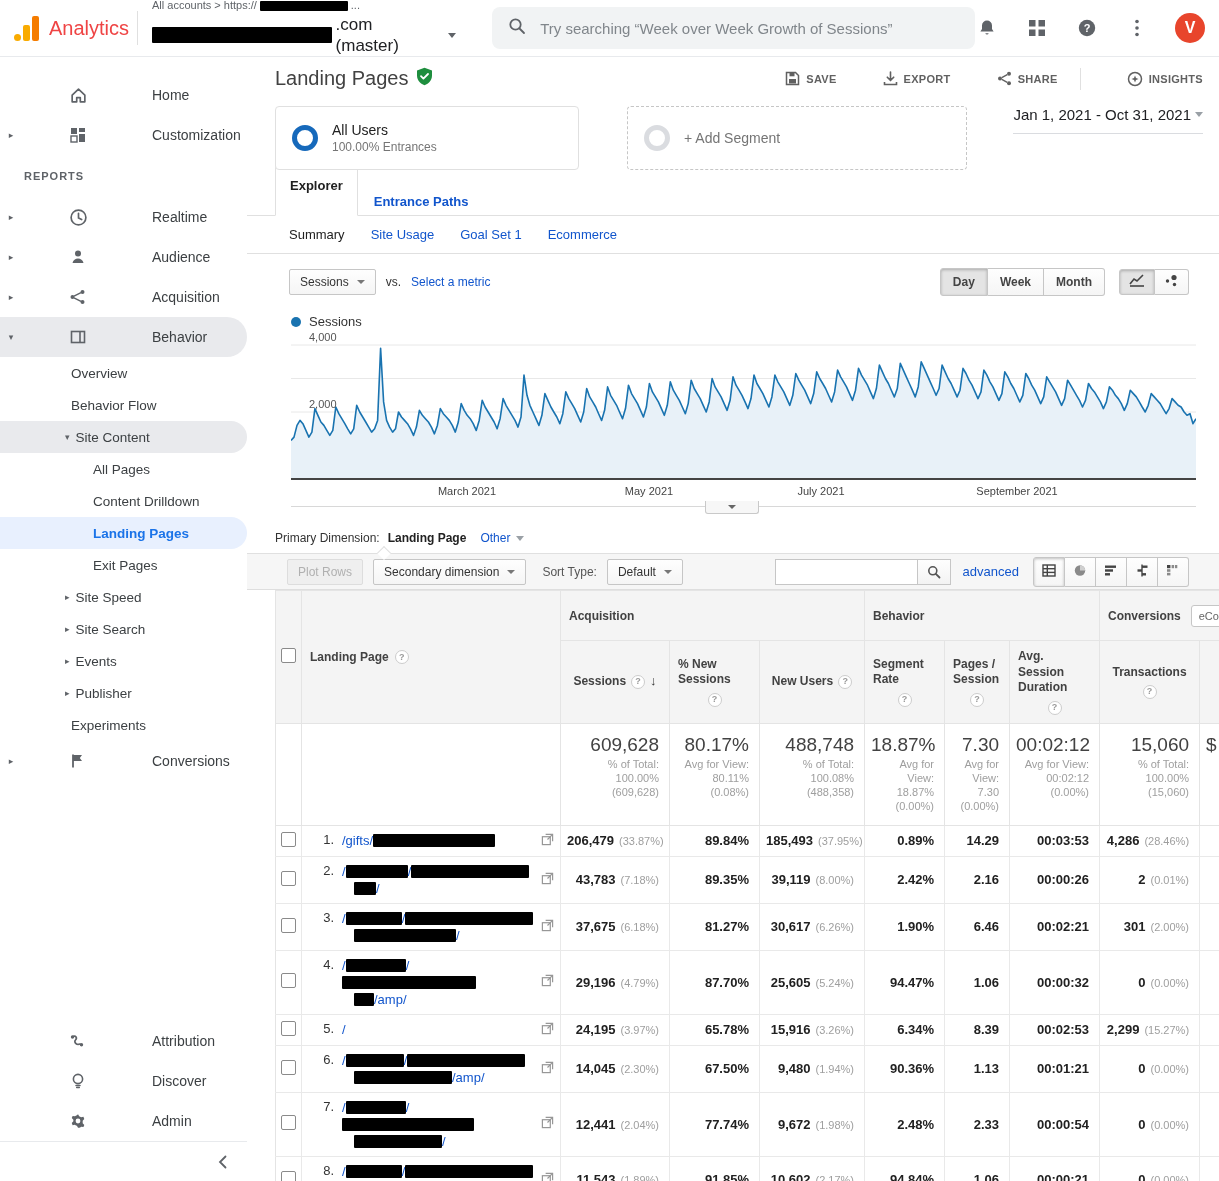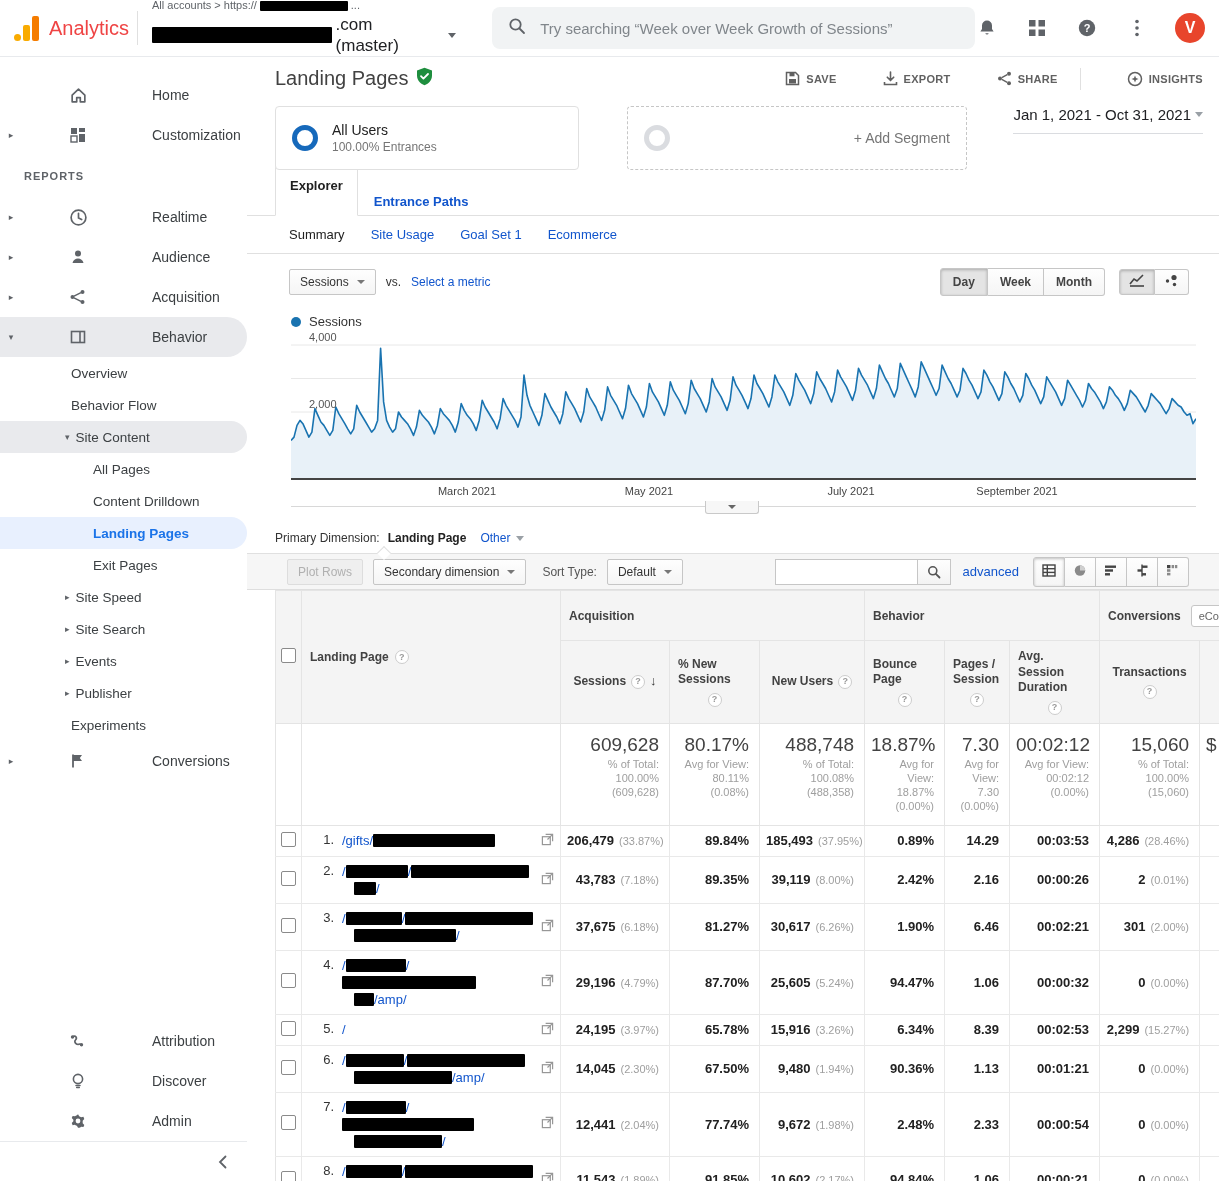--- a/index.html
+++ b/index.html
@@ -57,21 +57,21 @@
   .action { display: flex; align-items: center; gap: 6px; cursor: pointer; letter-spacing: .3px; margin-left: 24px; }
   .action-divider { width: 1px; height: 22px; background: #e0e0e0; }
 
   
   .segment-row { display: flex; align-items: flex-start; padding: 6px 16px 10px 28px; position: relative; }
   .seg-card { width: 304px; height: 64px; border: 1px solid #e0e0e0; border-radius: 4px; background: #fff; display: flex; align-items: center; padding: 0 16px; gap: 14px; cursor: pointer; }
   .seg-ring { width: 26px; height: 26px; border-radius: 50%; border: 5px solid #1669bb; flex: none; }
   .seg-ring.grey { border-color: #dadce0; }
   .seg-title { font-size: 14px; color: #212121; }
   .seg-sub { font-size: 12px; color: #757575; margin-top: 2px; }
-  .seg-add { margin-left: 48px; width: 340px; height: 64px; border: 1px dashed #c6c6c6; border-radius: 4px; display: flex; align-items: center; padding: 0 16px; gap: 14px; color: #757575; font-size: 14px; cursor: pointer; justify-content: space-between; }
+  .seg-add { margin-left: 48px; width: 340px; height: 64px; border: 1px dashed #c6c6c6; border-radius: 4px; display: flex; align-items: center; padding: 0 16px; gap: 14px; color: #757575; font-size: 14px; cursor: pointer; }
   .date-range { margin-left: auto; font-size: 15px; color: #202124; display: flex; align-items: center; padding-bottom: 10px; border-bottom: 1px solid #dadce0; cursor: pointer; }
 
   
   .tab-row { padding: 6px 0 0 28px; border-bottom: 1px solid #e0e0e0; display: flex; align-items: flex-end; height: 36px; }
   .tab-active { background: #fff; border: 1px solid #e0e0e0; border-bottom: 1px solid #fff; margin-bottom: -1px; padding: 22px 14px; font-size: 13px; font-weight: bold; color: #212121; border-radius: 2px 2px 0 0; cursor: default; }
   .tab-link { padding: 6px 16px; font-size: 13px; font-weight: bold; color: #1155cc; cursor: pointer; }
   .subtab-row { padding: 11px 0 11px 42px; border-bottom: 1px solid #e0e0e0; display: flex; gap: 26px; font-size: 13px; }
   .subtab-active { color: #212121; cursor: default; }
   .subtab-link { color: #1155cc; cursor: pointer; }
 
@@ -500,21 +500,21 @@
             <path d="M0.0,107.5 L3.0,104.1 L6.0,92.4 L9.0,87.4 L11.9,90.7 L14.9,97.4 L17.9,104.1 L20.9,99.1 L23.9,75.6 L26.9,82.3 L29.9,89.0 L32.9,92.4 L35.8,97.4 L38.8,102.4 L41.8,97.4 L44.8,74.0 L47.8,80.7 L50.8,85.7 L53.8,90.7 L56.7,95.8 L59.7,100.8 L62.7,95.8 L65.7,72.3 L68.7,79.0 L71.7,84.0 L74.7,89.0 L77.7,94.1 L80.6,99.1 L83.6,95.8 L86.6,87.4 L89.6,15.3 L92.6,68.9 L95.6,87.4 L98.6,94.1 L101.6,99.1 L104.5,95.8 L107.5,79.0 L110.5,84.0 L113.5,87.4 L116.5,90.7 L119.5,95.8 L122.5,102.4 L125.4,94.1 L128.4,77.3 L131.4,82.3 L134.4,85.7 L137.4,89.0 L140.4,94.1 L143.4,100.8 L146.4,92.4 L149.3,75.6 L152.3,80.7 L155.3,84.0 L158.3,87.4 L161.3,92.4 L164.3,99.1 L167.3,89.0 L170.2,70.6 L173.2,77.3 L176.2,82.3 L179.2,85.7 L182.2,90.7 L185.2,97.4 L188.2,87.4 L191.2,67.3 L194.1,74.0 L197.1,79.0 L200.1,84.0 L203.1,89.0 L206.1,95.8 L209.1,85.7 L212.1,65.6 L215.0,72.3 L218.0,77.3 L221.0,82.3 L224.0,87.4 L227.0,94.1 L230.0,84.0 L233.0,42.1 L236.0,62.3 L238.9,72.3 L241.9,79.0 L244.9,85.7 L247.9,92.4 L250.9,82.3 L253.9,60.6 L256.9,67.3 L259.9,74.0 L262.8,79.0 L265.8,84.0 L268.8,90.7 L271.8,80.7 L274.8,58.9 L277.8,65.6 L280.8,70.6 L283.7,75.6 L286.7,82.3 L289.7,89.0 L292.7,79.0 L295.7,55.5 L298.7,63.9 L301.7,68.9 L304.7,74.0 L307.6,80.7 L310.6,87.4 L313.6,77.3 L316.6,53.9 L319.6,62.3 L322.6,67.3 L325.6,72.3 L328.5,79.0 L331.5,85.7 L334.5,75.6 L337.5,52.2 L340.5,60.6 L343.5,65.6 L346.5,70.6 L349.5,77.3 L352.4,84.0 L355.4,74.0 L358.4,50.5 L361.4,58.9 L364.4,63.9 L367.4,68.9 L370.4,75.6 L373.3,82.3 L376.3,72.3 L379.3,48.8 L382.3,57.2 L385.3,62.3 L388.3,67.3 L391.3,74.0 L394.3,80.7 L397.2,70.6 L400.2,47.2 L403.2,55.5 L406.2,60.6 L409.2,65.6 L412.2,72.3 L415.2,79.0 L418.2,68.9 L421.1,45.5 L424.1,53.9 L427.1,58.9 L430.1,63.9 L433.1,70.6 L436.1,77.3 L439.1,67.3 L442.0,43.8 L445.0,52.2 L448.0,57.2 L451.0,62.3 L454.0,68.9 L457.0,75.6 L460.0,65.6 L463.0,42.1 L465.9,50.5 L468.9,55.5 L471.9,60.6 L474.9,67.3 L477.9,74.0 L480.9,63.9 L483.9,42.1 L486.8,48.8 L489.8,53.9 L492.8,58.9 L495.8,65.6 L498.8,72.3 L501.8,62.3 L504.8,40.5 L507.8,47.2 L510.7,52.2 L513.7,57.2 L516.7,63.9 L519.7,70.6 L522.7,60.6 L525.7,38.8 L528.7,45.5 L531.7,50.5 L534.6,55.5 L537.6,62.3 L540.6,68.9 L543.6,58.9 L546.6,37.1 L549.6,43.8 L552.6,48.8 L555.5,53.9 L558.5,60.6 L561.5,67.3 L564.5,57.2 L567.5,35.4 L570.5,42.1 L573.5,47.2 L576.5,52.2 L579.4,58.9 L582.4,65.6 L585.4,55.5 L588.4,32.1 L591.4,38.8 L594.4,45.5 L597.4,50.5 L600.3,57.2 L603.3,63.9 L606.3,55.5 L609.3,30.4 L612.3,37.1 L615.3,43.8 L618.3,50.5 L621.3,57.2 L624.2,63.9 L627.2,53.9 L630.2,28.8 L633.2,35.4 L636.2,42.1 L639.2,48.8 L642.2,55.5 L645.1,62.3 L648.1,55.5 L651.1,32.1 L654.1,38.8 L657.1,45.5 L660.1,50.5 L663.1,57.2 L666.1,63.9 L669.0,57.2 L672.0,35.4 L675.0,40.5 L678.0,47.2 L681.0,52.2 L684.0,58.9 L687.0,65.6 L690.0,58.9 L692.9,37.1 L695.9,42.1 L698.9,48.8 L701.9,53.9 L704.9,60.6 L707.9,67.3 L710.9,60.6 L713.8,38.8 L716.8,43.8 L719.8,50.5 L722.8,55.5 L725.8,62.3 L728.8,68.9 L731.8,62.3 L734.8,40.5 L737.7,45.5 L740.7,52.2 L743.7,57.2 L746.7,63.9 L749.7,70.6 L752.7,63.9 L755.7,43.8 L758.6,48.8 L761.6,53.9 L764.6,58.9 L767.6,65.6 L770.6,72.3 L773.6,65.6 L776.6,47.2 L779.6,52.2 L782.5,57.2 L785.5,62.3 L788.5,67.3 L791.5,74.0 L794.5,67.3 L797.5,50.5 L800.5,55.5 L803.4,58.9 L806.4,63.9 L809.4,68.9 L812.4,75.6 L815.4,68.9 L818.4,53.9 L821.4,57.2 L824.4,62.3 L827.3,65.6 L830.3,70.6 L833.3,77.3 L836.3,70.6 L839.3,57.2 L842.3,60.6 L845.3,63.9 L848.3,68.9 L851.2,74.0 L854.2,79.0 L857.2,72.3 L860.2,60.6 L863.2,63.9 L866.2,67.3 L869.2,70.6 L872.1,75.6 L875.1,80.7 L878.1,75.6 L881.1,65.6 L884.1,68.9 L887.1,72.3 L890.1,74.0 L893.1,79.0 L896.0,82.3 L899.0,80.7 L902.0,90.7 L905.0,85.7 L905,146 L0,146 Z" fill="#e8f1f8"></path>
             <path d="M0.0,107.5 L3.0,104.1 L6.0,92.4 L9.0,87.4 L11.9,90.7 L14.9,97.4 L17.9,104.1 L20.9,99.1 L23.9,75.6 L26.9,82.3 L29.9,89.0 L32.9,92.4 L35.8,97.4 L38.8,102.4 L41.8,97.4 L44.8,74.0 L47.8,80.7 L50.8,85.7 L53.8,90.7 L56.7,95.8 L59.7,100.8 L62.7,95.8 L65.7,72.3 L68.7,79.0 L71.7,84.0 L74.7,89.0 L77.7,94.1 L80.6,99.1 L83.6,95.8 L86.6,87.4 L89.6,15.3 L92.6,68.9 L95.6,87.4 L98.6,94.1 L101.6,99.1 L104.5,95.8 L107.5,79.0 L110.5,84.0 L113.5,87.4 L116.5,90.7 L119.5,95.8 L122.5,102.4 L125.4,94.1 L128.4,77.3 L131.4,82.3 L134.4,85.7 L137.4,89.0 L140.4,94.1 L143.4,100.8 L146.4,92.4 L149.3,75.6 L152.3,80.7 L155.3,84.0 L158.3,87.4 L161.3,92.4 L164.3,99.1 L167.3,89.0 L170.2,70.6 L173.2,77.3 L176.2,82.3 L179.2,85.7 L182.2,90.7 L185.2,97.4 L188.2,87.4 L191.2,67.3 L194.1,74.0 L197.1,79.0 L200.1,84.0 L203.1,89.0 L206.1,95.8 L209.1,85.7 L212.1,65.6 L215.0,72.3 L218.0,77.3 L221.0,82.3 L224.0,87.4 L227.0,94.1 L230.0,84.0 L233.0,42.1 L236.0,62.3 L238.9,72.3 L241.9,79.0 L244.9,85.7 L247.9,92.4 L250.9,82.3 L253.9,60.6 L256.9,67.3 L259.9,74.0 L262.8,79.0 L265.8,84.0 L268.8,90.7 L271.8,80.7 L274.8,58.9 L277.8,65.6 L280.8,70.6 L283.7,75.6 L286.7,82.3 L289.7,89.0 L292.7,79.0 L295.7,55.5 L298.7,63.9 L301.7,68.9 L304.7,74.0 L307.6,80.7 L310.6,87.4 L313.6,77.3 L316.6,53.9 L319.6,62.3 L322.6,67.3 L325.6,72.3 L328.5,79.0 L331.5,85.7 L334.5,75.6 L337.5,52.2 L340.5,60.6 L343.5,65.6 L346.5,70.6 L349.5,77.3 L352.4,84.0 L355.4,74.0 L358.4,50.5 L361.4,58.9 L364.4,63.9 L367.4,68.9 L370.4,75.6 L373.3,82.3 L376.3,72.3 L379.3,48.8 L382.3,57.2 L385.3,62.3 L388.3,67.3 L391.3,74.0 L394.3,80.7 L397.2,70.6 L400.2,47.2 L403.2,55.5 L406.2,60.6 L409.2,65.6 L412.2,72.3 L415.2,79.0 L418.2,68.9 L421.1,45.5 L424.1,53.9 L427.1,58.9 L430.1,63.9 L433.1,70.6 L436.1,77.3 L439.1,67.3 L442.0,43.8 L445.0,52.2 L448.0,57.2 L451.0,62.3 L454.0,68.9 L457.0,75.6 L460.0,65.6 L463.0,42.1 L465.9,50.5 L468.9,55.5 L471.9,60.6 L474.9,67.3 L477.9,74.0 L480.9,63.9 L483.9,42.1 L486.8,48.8 L489.8,53.9 L492.8,58.9 L495.8,65.6 L498.8,72.3 L501.8,62.3 L504.8,40.5 L507.8,47.2 L510.7,52.2 L513.7,57.2 L516.7,63.9 L519.7,70.6 L522.7,60.6 L525.7,38.8 L528.7,45.5 L531.7,50.5 L534.6,55.5 L537.6,62.3 L540.6,68.9 L543.6,58.9 L546.6,37.1 L549.6,43.8 L552.6,48.8 L555.5,53.9 L558.5,60.6 L561.5,67.3 L564.5,57.2 L567.5,35.4 L570.5,42.1 L573.5,47.2 L576.5,52.2 L579.4,58.9 L582.4,65.6 L585.4,55.5 L588.4,32.1 L591.4,38.8 L594.4,45.5 L597.4,50.5 L600.3,57.2 L603.3,63.9 L606.3,55.5 L609.3,30.4 L612.3,37.1 L615.3,43.8 L618.3,50.5 L621.3,57.2 L624.2,63.9 L627.2,53.9 L630.2,28.8 L633.2,35.4 L636.2,42.1 L639.2,48.8 L642.2,55.5 L645.1,62.3 L648.1,55.5 L651.1,32.1 L654.1,38.8 L657.1,45.5 L660.1,50.5 L663.1,57.2 L666.1,63.9 L669.0,57.2 L672.0,35.4 L675.0,40.5 L678.0,47.2 L681.0,52.2 L684.0,58.9 L687.0,65.6 L690.0,58.9 L692.9,37.1 L695.9,42.1 L698.9,48.8 L701.9,53.9 L704.9,60.6 L707.9,67.3 L710.9,60.6 L713.8,38.8 L716.8,43.8 L719.8,50.5 L722.8,55.5 L725.8,62.3 L728.8,68.9 L731.8,62.3 L734.8,40.5 L737.7,45.5 L740.7,52.2 L743.7,57.2 L746.7,63.9 L749.7,70.6 L752.7,63.9 L755.7,43.8 L758.6,48.8 L761.6,53.9 L764.6,58.9 L767.6,65.6 L770.6,72.3 L773.6,65.6 L776.6,47.2 L779.6,52.2 L782.5,57.2 L785.5,62.3 L788.5,67.3 L791.5,74.0 L794.5,67.3 L797.5,50.5 L800.5,55.5 L803.4,58.9 L806.4,63.9 L809.4,68.9 L812.4,75.6 L815.4,68.9 L818.4,53.9 L821.4,57.2 L824.4,62.3 L827.3,65.6 L830.3,70.6 L833.3,77.3 L836.3,70.6 L839.3,57.2 L842.3,60.6 L845.3,63.9 L848.3,68.9 L851.2,74.0 L854.2,79.0 L857.2,72.3 L860.2,60.6 L863.2,63.9 L866.2,67.3 L869.2,70.6 L872.1,75.6 L875.1,80.7 L878.1,75.6 L881.1,65.6 L884.1,68.9 L887.1,72.3 L890.1,74.0 L893.1,79.0 L896.0,82.3 L899.0,80.7 L902.0,90.7 L905.0,85.7" fill="none" stroke="#1973b0" stroke-width="1.6" stroke-linejoin="round"></path>
             <line x1="0" y1="146" x2="905" y2="146" stroke="#444" stroke-width="2"></line>
           </svg>
       <div class="ylab" style="top: 65px;">2,000</div>
           <div class="ylab" style="top: -2px;">4,000</div>
         </div>
       <div class="xlabels" id="xlabels">
           <div class="xlab" style="left: 176px;">March 2021</div>
           <div class="xlab" style="left: 358px;">May 2021</div>
-          <div class="xlab" style="left: 560px;">July 2021</div>
+          <div class="xlab" style="left: 530px;">July 2021</div>
           <div class="xlab" style="left: 726px;">September 2021</div>
         </div>
       <div class="slider">
         <div class="track"></div>
         <div class="handle">
             <span class="caret"></span>
           </div>
       </div>
 
       <div class="dim-row">
@@ -639,21 +639,21 @@
                   </span>
               </th>
               <th class="sub-th">
                 <span class="th-inner">
                     <span>New Users</span>
                     <span class="qmark">?</span>
                   </span>
               </th>
               <th class="sub-th">
                 <span class="th-inner">
-                    <span>Bounce Page</span>
+                    <span>Segment Rate</span>
                     <span class="qmark">?</span>
                   </span>
               </th>
               <th class="sub-th">
                 <span class="th-inner">
                     <span>Pages / Session</span>
                     <span class="qmark">?</span>
                   </span>
               </th>
               <th class="sub-th">

